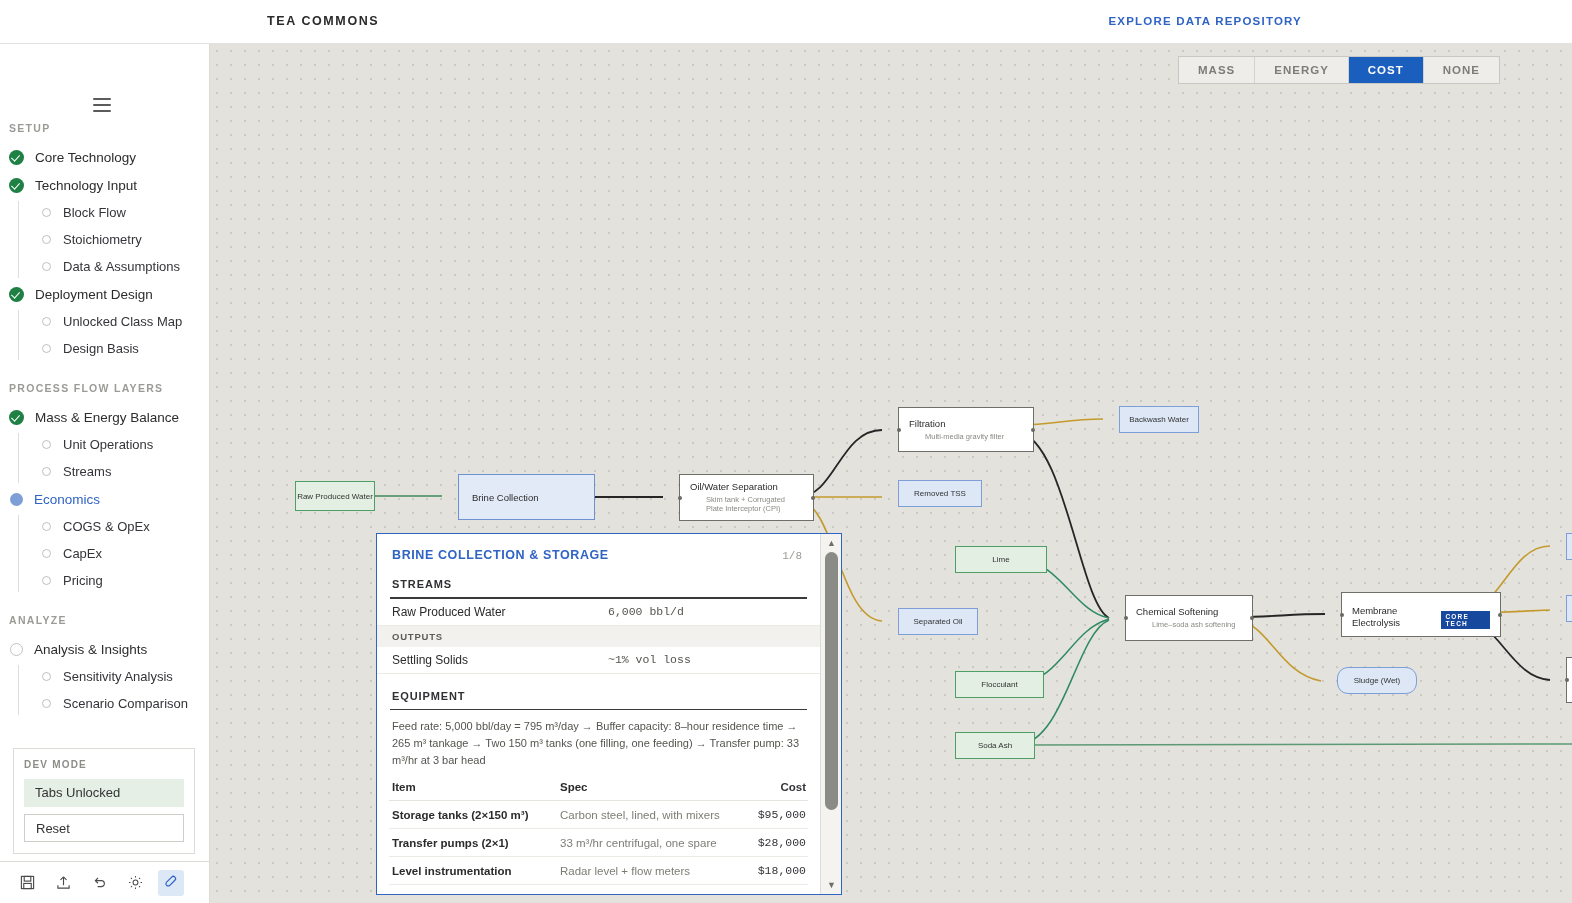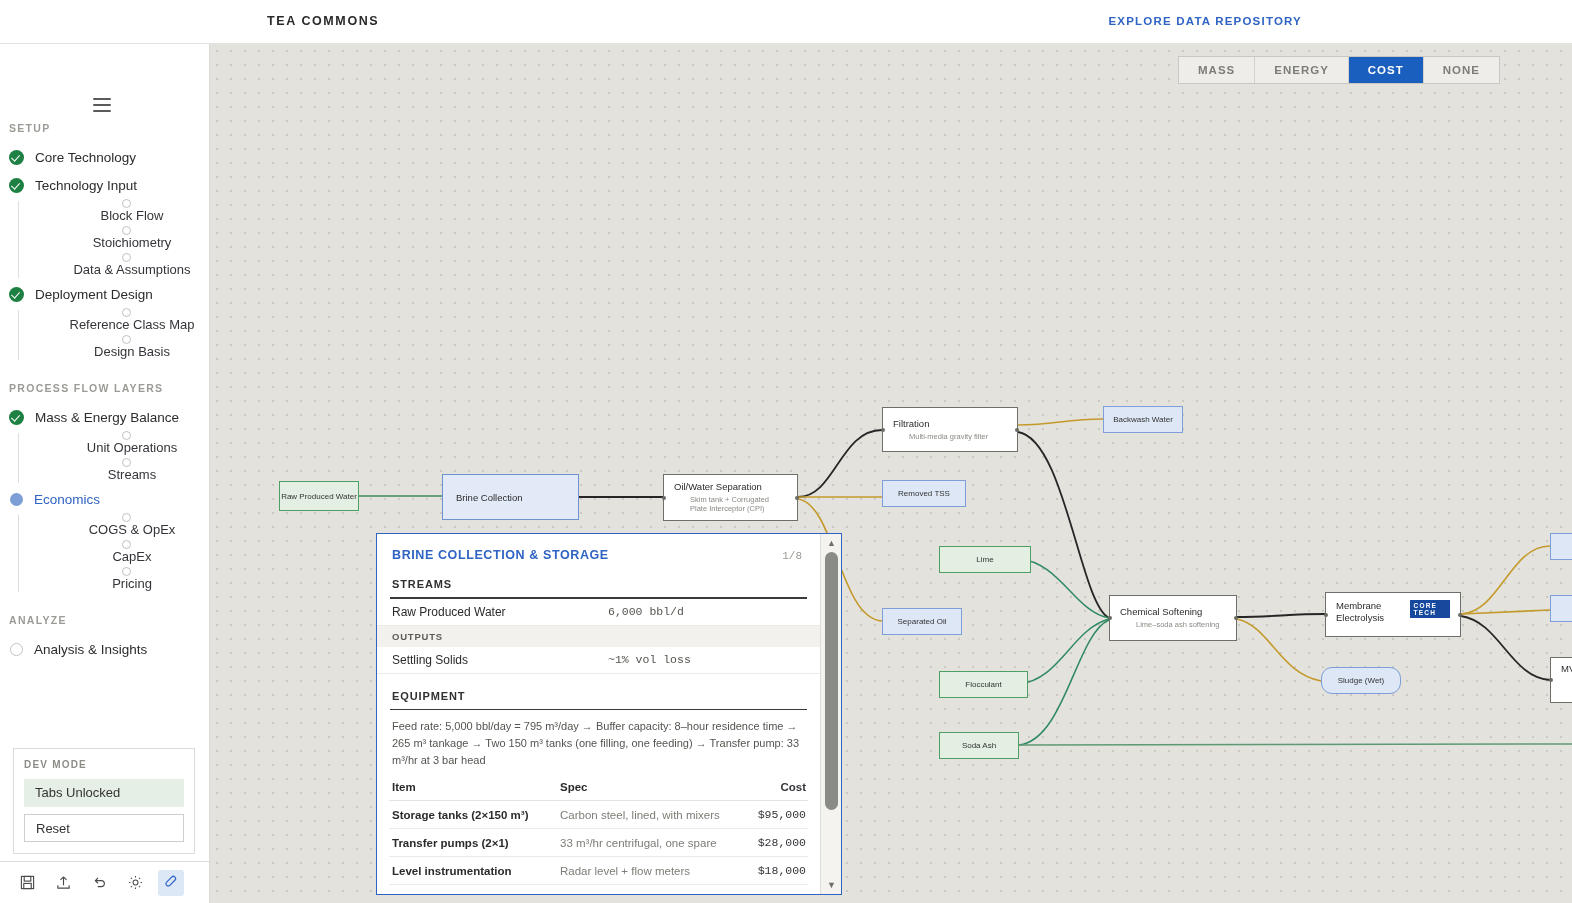--- a/index.html
+++ b/index.html
@@ -68,21 +68,21 @@
     width: 13px; height: 13px; border-radius: 50%;
     border: 1.4px solid #c3c3bd; background: transparent;
     flex: 0 0 13px; margin-left: 1px;
   }
   .sub-group { position: relative; margin-left: 18px; padding-left: 0; }
   .sub-group::before {
     content: ""; position: absolute; left: 0px; top: 2px; bottom: 2px;
     width: 1px; background: #dedeца; background: #dededa;
   }
   .nav-sub {
-    display: flex; align-items: center; height: 27px; padding-left: 24px; cursor: pointer; flex-direction: column;
+    display: flex; align-items: center; height: 27px; padding-left: 24px; cursor: pointer;
   }
   .nav-sub .ring {
     width: 9px; height: 9px; border-radius: 50%;
     border: 1.3px solid #c0c0ba; flex: 0 0 9px;
   }
   .nav-sub .label { font-size: 13px; color: #34343a; margin-left: 12px; }
 
   
   .devbox {
     position: absolute; left: 13px; top: 704px; width: 182px;
@@ -124,21 +124,21 @@
     border: 1px solid #c8c7c1; background: #eeedea; z-index: 40;
   }
   .mode-tab {
     padding: 7px 19px; font-size: 11.5px; font-weight: 700; letter-spacing: 1px;
     color: #7d7d78; cursor: pointer; border-right: 1px solid #d3d2cc;
   }
   .mode-tab:last-child { border-right: none; }
   .mode-tab.active { background: #1a5fbe; color: #fff; }
 
   
-  .node { position: absolute; z-index: 20; }
+  .node { position: absolute; z-index: 20; margin-left: 16px; }
   .node-proc {
     background: #ffffff; border: 1.4px solid #6f6f6a;
     display: flex; flex-direction: column; justify-content: center;
     padding: 7px 10px;
   }
   .node-proc .n-title { font-size: 9.5px; color: #2b2b2b; line-height: 1.25; }
   .node-proc .n-sub {
     font-size: 7.5px; color: #8a8a84; line-height: 1.3; margin-top: 2px;
     padding-left: 16px;
   }
@@ -278,21 +278,21 @@
             <span class="label">Data &amp; Assumptions</span>
           </div>
         </div>
         <div class="nav-top">
           <div class="dot-check"></div>
           <span class="label">Deployment Design</span>
         </div>
         <div class="sub-group">
           <div class="nav-sub">
             <span class="ring"></span>
-            <span class="label">Reference Class Map</span>
+            <span class="label">Unlocked Class Map</span>
           </div>
           <div class="nav-sub">
             <span class="ring"></span>
             <span class="label">Design Basis</span>
           </div>
         </div>
         <div class="nav-section-label">PROCESS FLOW LAYERS</div>
         <div class="nav-top">
           <div class="dot-check"></div>
           <span class="label">Mass &amp; Energy Balance</span>
@@ -322,20 +322,30 @@
           </div>
           <div class="nav-sub">
             <span class="ring"></span>
             <span class="label">Pricing</span>
           </div>
         </div>
         <div class="nav-section-label">ANALYZE</div>
         <div class="nav-top">
           <div class="dot-open"></div>
           <span class="label">Analysis &amp; Insights</span>
+        </div>
+        <div class="sub-group">
+          <div class="nav-sub">
+            <span class="ring"></span>
+            <span class="label">Sensitivity Analysis</span>
+          </div>
+          <div class="nav-sub">
+            <span class="ring"></span>
+            <span class="label">Scenario Comparison</span>
+          </div>
         </div>
       </div>
 
     <div class="devbox">
       <div class="devbox-title">DEV MODE</div>
       <div class="dev-btn unlocked">Tabs Unlocked</div>
       <div class="dev-btn reset">Reset</div>
     </div>
 
     <div class="toolbar">
@@ -436,21 +446,21 @@
         <div class="node node-stream" style="left: 672px; top: 564px; width: 80px; height: 27px;">Separated Oil</div>
         <div class="node node-input" style="left: 729px; top: 502px; width: 92px; height: 27px;">Lime</div>
         <div class="node node-input" style="left: 729px; top: 627px; width: 89px; height: 27px;">Flocculant</div>
         <div class="node node-input" style="left: 729px; top: 688px; width: 80px; height: 27px;">Soda Ash</div>
         <div class="node node-proc" style="left: 899px; top: 551px; width: 128px; height: 46px;">
           <div class="n-title">Chemical Softening</div>
           <div class="n-sub">Lime–soda ash softening</div>
           <span class="port l"></span>
           <span class="port r"></span>
         </div>
-        <div class="node node-proc" style="left: 1115px; top: 548px; width: 136px; height: 45px; flex-direction: row; align-items: flex-start;">
+        <div class="node node-proc" style="left: 1115px; top: 548px; width: 160px; height: 45px; flex-direction: row; align-items: flex-end;">
           <div class="n-title">Membrane Electrolysis</div>
           <span class="core-badge">CORE TECH</span>
           <span class="port l"></span>
           <span class="port r"></span>
         </div>
         <div class="node node-stream" style="left: 1111px; top: 623px; width: 80px; height: 27px; border-radius: 11px;">Sludge (Wet)</div>
         <div class="node node-stream" style="left: 1340px; top: 489px; width: 60px; height: 27px;"></div>
         <div class="node node-stream" style="left: 1340px; top: 551px; width: 60px; height: 27px;">De</div>
         <div class="node node-proc" style="left: 1340px; top: 613px; width: 60px; height: 46px;">
           <div class="n-title">MVR</div>

